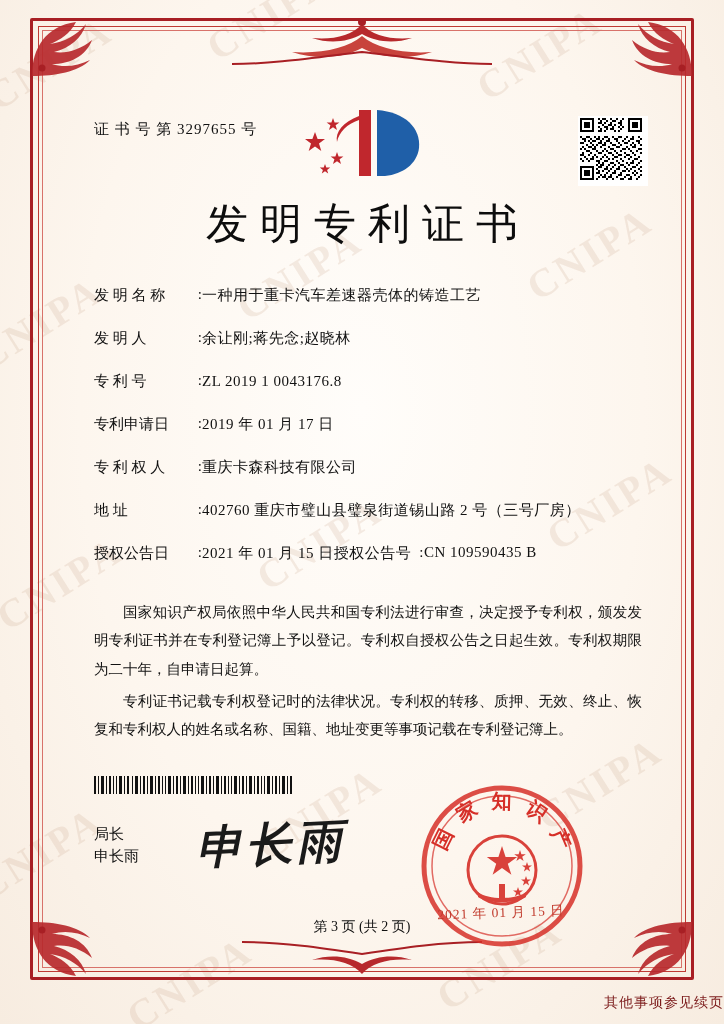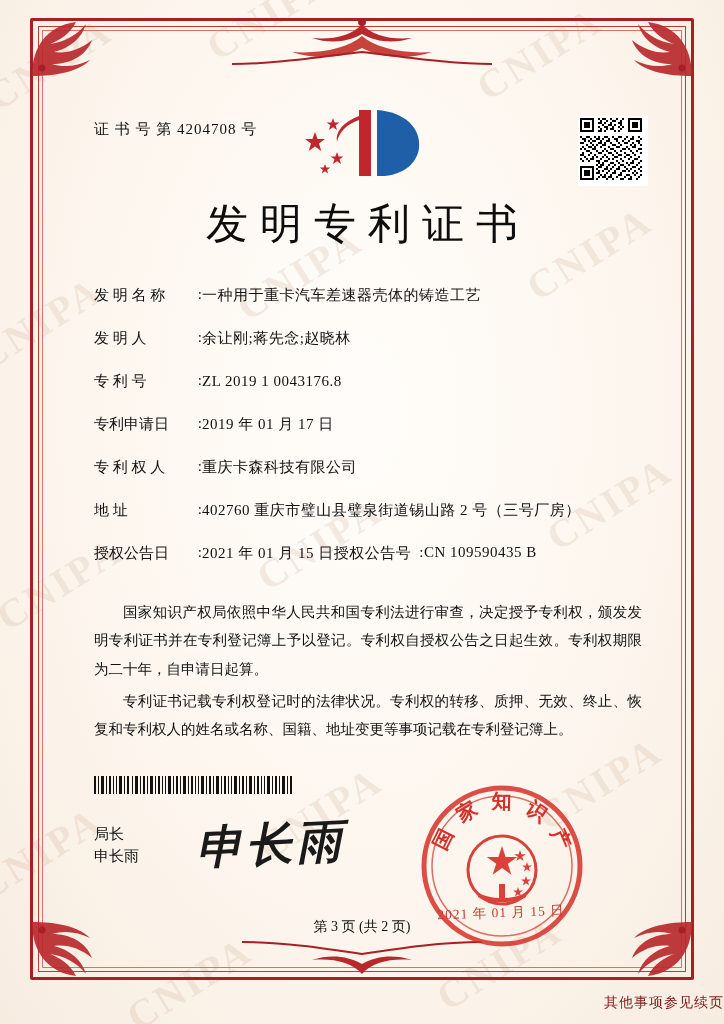--- a/index.html
+++ b/index.html
@@ -305,21 +305,21 @@
   </div>
   <div class="bottom-ornament">
     <svg width="300" height="50" viewBox="0 0 300 50">
       <path d="M150 10 C140 22 120 26 100 24 C118 30 136 28 150 20 C164 28 182 30 200 24 C180 26 160 22 150 10 Z" fill="#b7292c"></path>
       <path d="M30 42 C70 42 110 36 150 30 C190 36 230 42 270 42" stroke="#a81f24" stroke-width="2" fill="none"></path>
     </svg>
   </div>
 
   <div class="content">
 
-    <div class="cert-no">证 书 号 第 4204708 号</div>
+    <div class="cert-no">证 书 号 第 3297655 号</div>
 
     <div class="logo">
       <svg width="126" height="74" viewBox="0 0 126 74">
 
         <path d="M78 4 C106 6 122 22 120 42 C118 58 104 68 86 70 L78 70 Z" fill="#1f5fa8"></path>
         <path d="M72 4 L72 70 L60 70 L60 4 Z" fill="#c0272d"></path>
         <path d="M60 14 C48 18 40 26 38 36 C36 26 44 16 60 10 Z" fill="#c0272d"></path>
 
         <g fill="#c0272d">
           <polygon points="16,26 18.6,33 26,33 20,37.5 22.3,45 16,40.5 9.7,45 12,37.5 6,33 13.4,33"></polygon>

